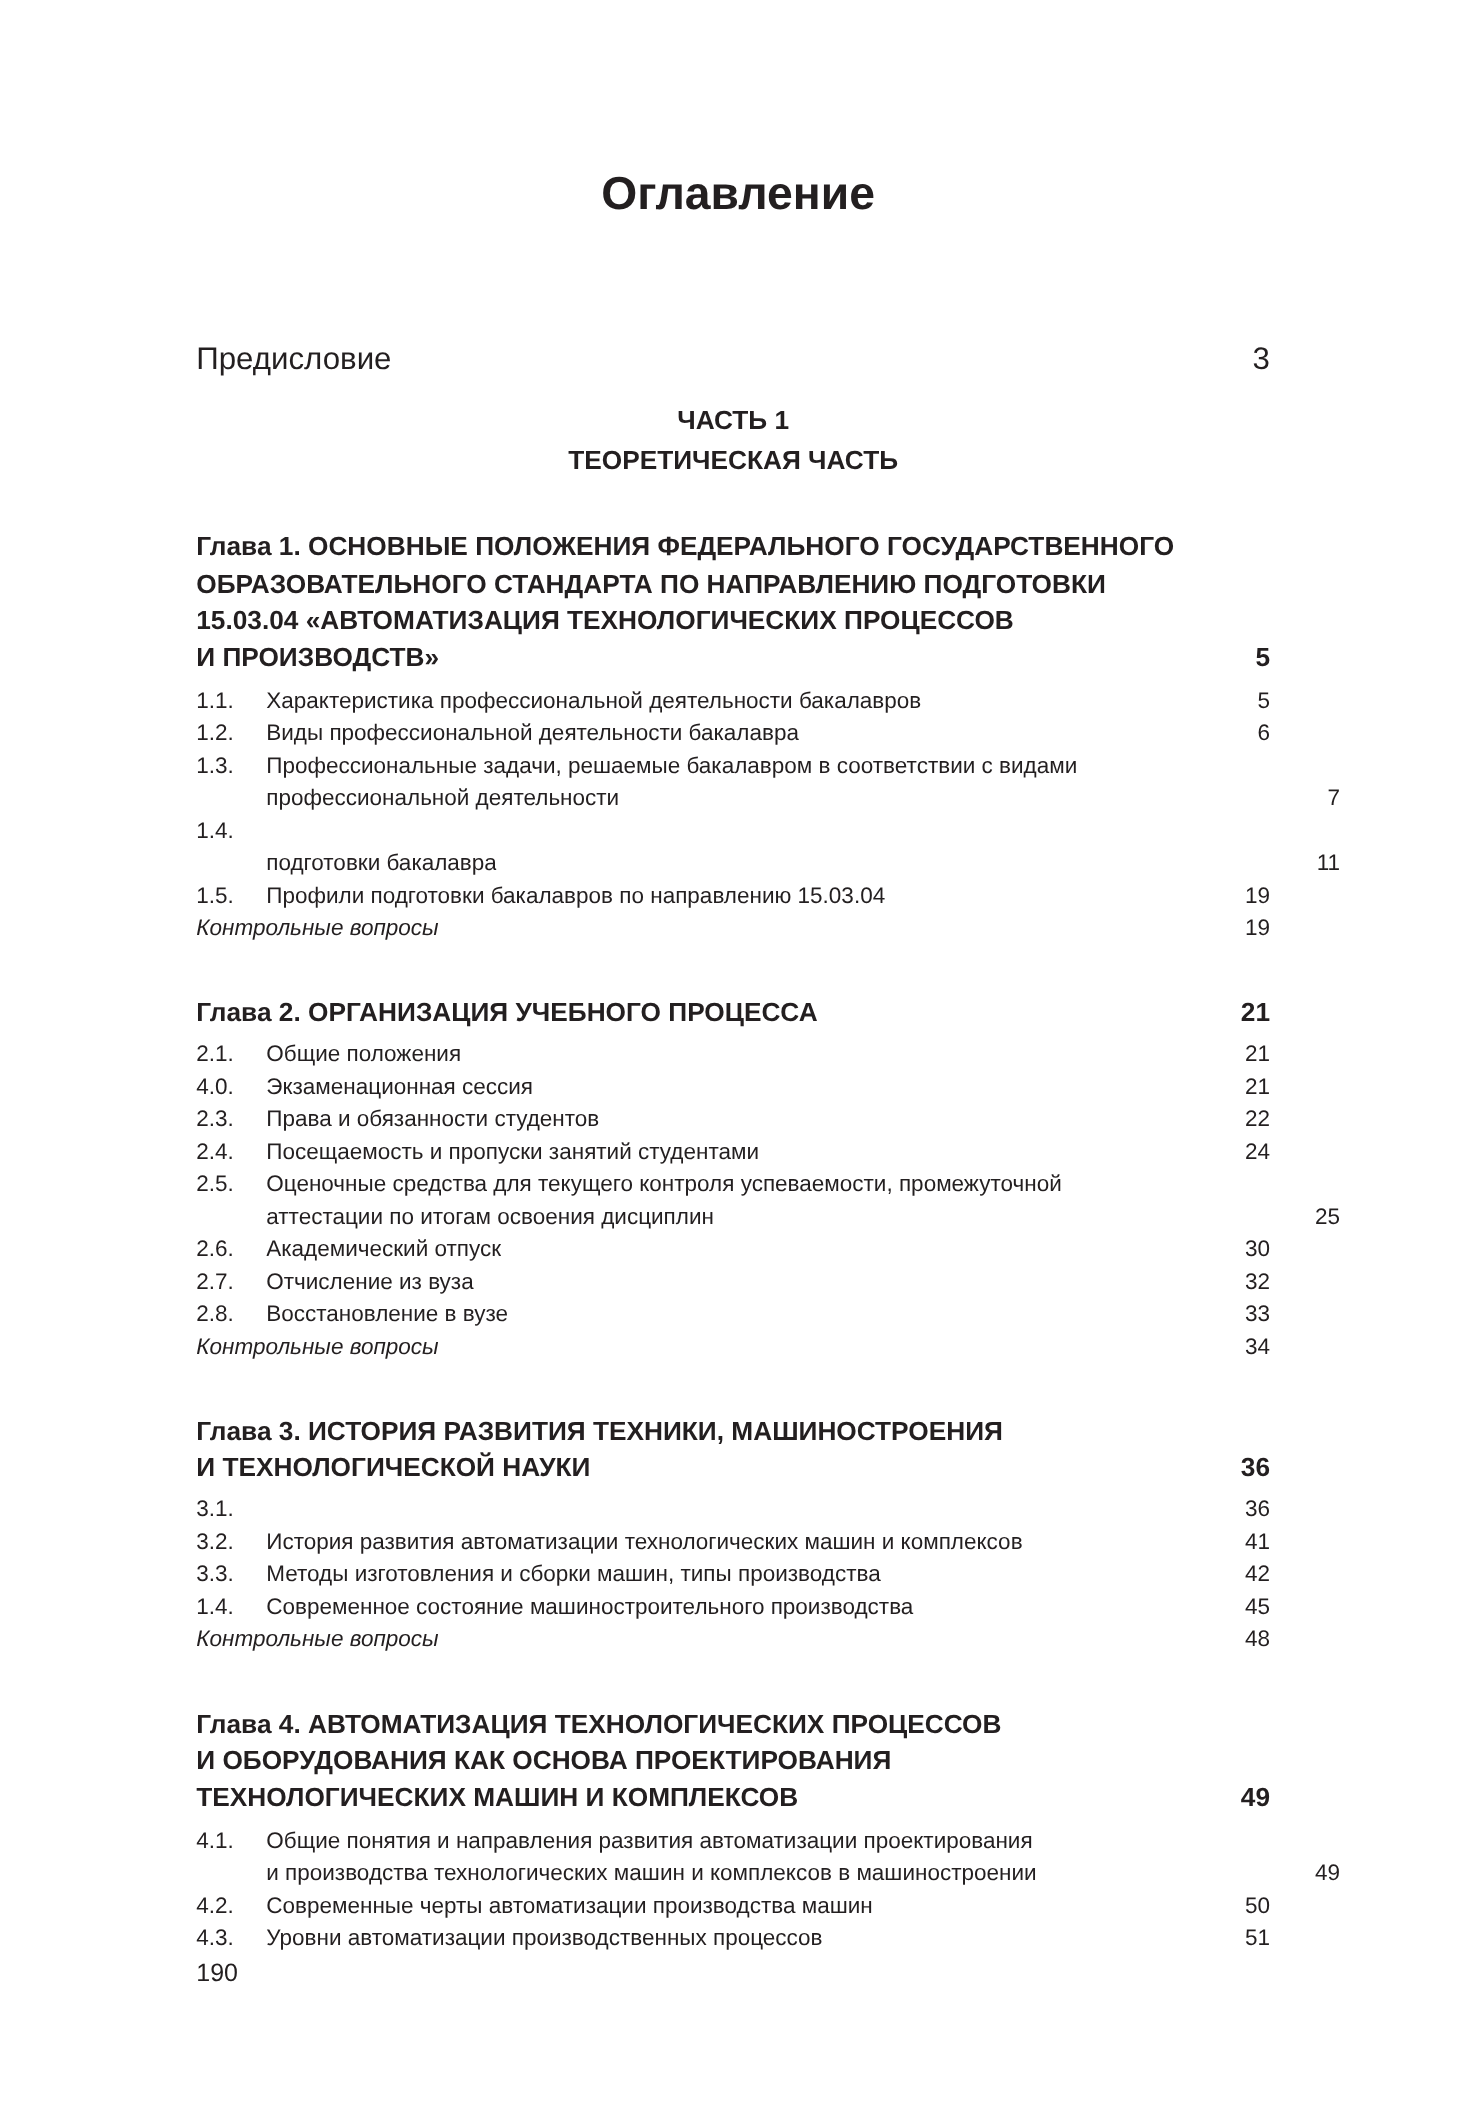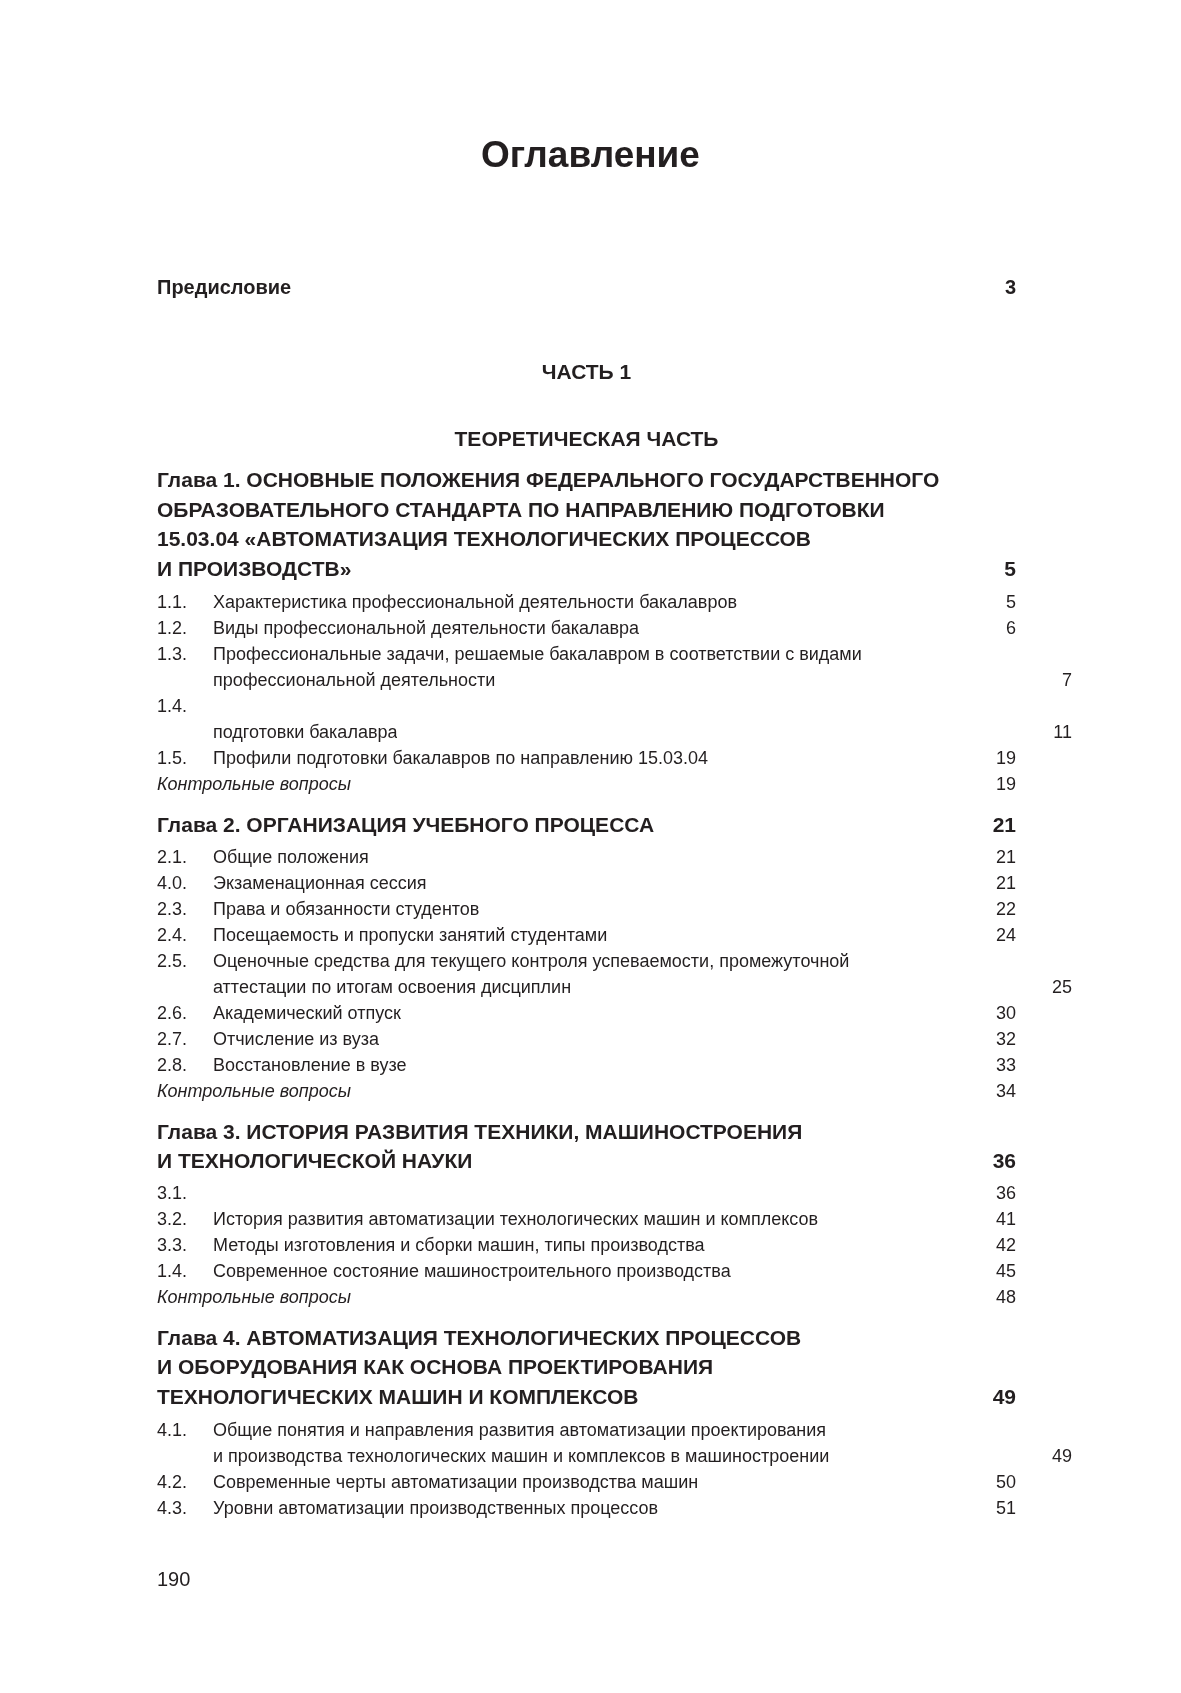--- a/index.html
+++ b/index.html
@@ -63,37 +63,37 @@
       left: 0;
       bottom: 0;
       white-space: nowrap;
     }
     .row .page-num {
       flex: 0 0 auto;
       white-space: nowrap;
       text-align: right;
     }
     .top-entry {
-      font-weight: bold;
-      font-size: 20px;
+      font-weight: normal;
+      font-size: 25px;
       line-height: 30px;
       height: 30px;
     }
     .top-entry .leader::after { letter-spacing: 0.5px; font-size: 14px; bottom: 5px; }
     .part {
       text-align: center;
       font-weight: bold;
       font-size: 21px;
       line-height: 32px;
-      margin-top: 35px;
     }
     .chapter {
       font-weight: bold;
       font-size: 21px;
       line-height: 29.5px;
+      margin-top: 28px;
     }
     .chapter .line { white-space: nowrap; }
     .chapter .leader::after { font-size: 14px; letter-spacing: 0.5px; bottom: 5px; }
     .sub {
       font-size: 18px;
       line-height: 26px;
     }
     .sub .leader::after { font-size: 11px; letter-spacing: 0.2px; bottom: 5px; }
     .sub .cont { padding-left: 56px; }
     .italic { font-style: italic; }

